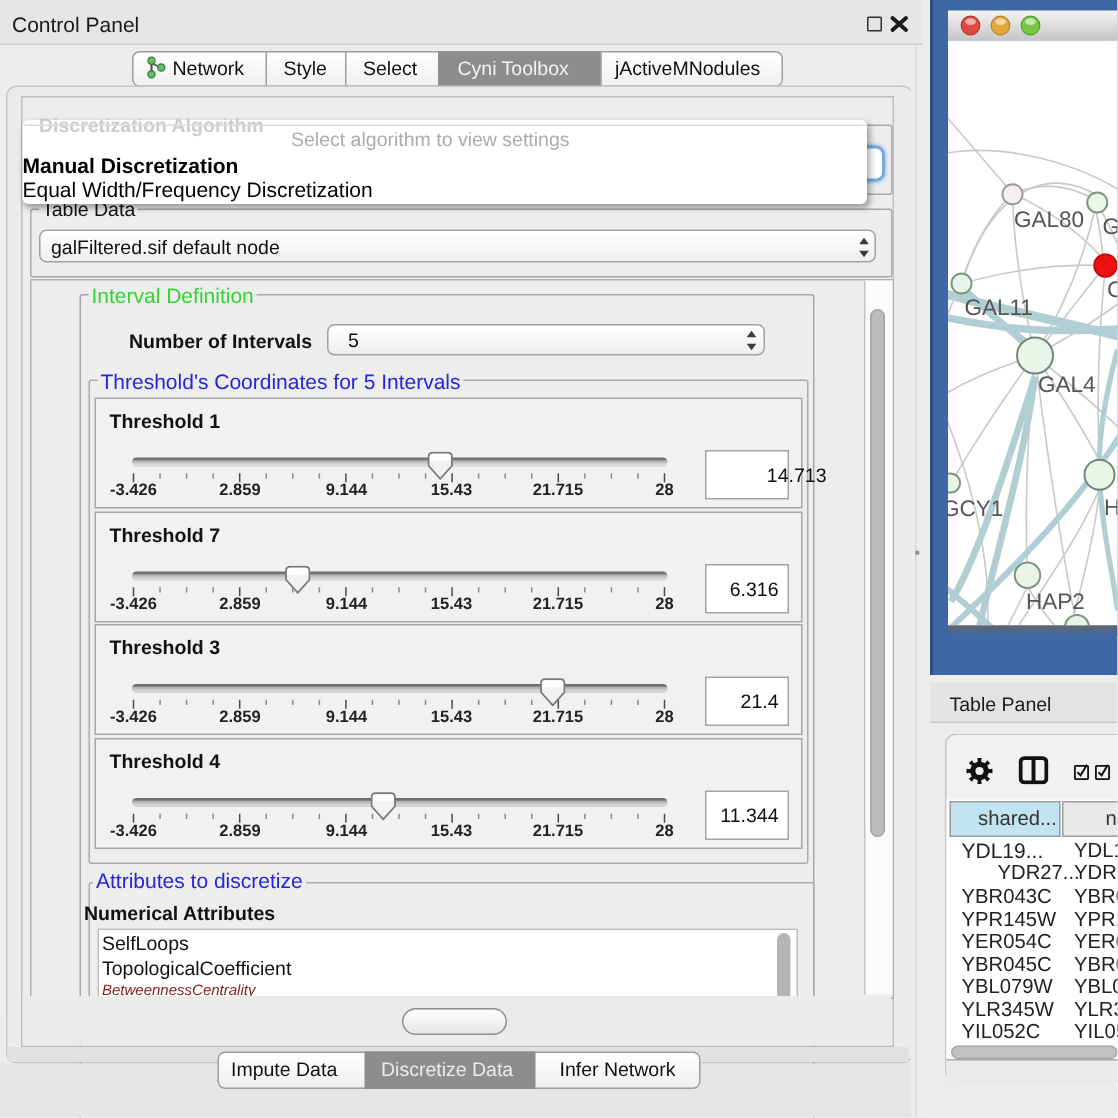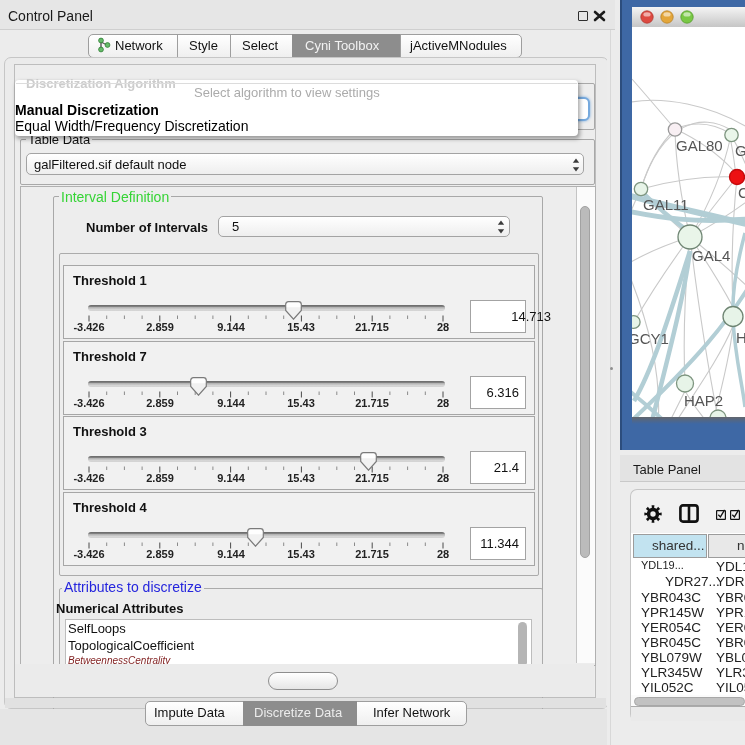--- a/index.html
+++ b/index.html
@@ -64,20 +64,21 @@
 
 <div class="txt" style="left:86px;top:220px;font-size:13px;font-weight:bold;color:#111;">Number of Intervals</div>
 <div class="abs" style="left:218px;top:216px;width:290px;height:19px;background:linear-gradient(#ffffff,#eeeeee);border:1px solid #a3a3a3;border-radius:5px;"></div>
 <div class="txt" style="left:232px;top:219px;font-size:13px;color:#111;">5</div>
 <svg class="abs" style="left:496px;top:220px;" width="10" height="14" viewBox="0 0 10 14">
 <path d="M5 0.5 L8.2 4.8 L1.8 4.8 Z" fill="#3a3a3a"></path>
       <path d="M5 13.5 L8.2 9.2 L1.8 9.2 Z" fill="#3a3a3a"></path>
 </svg>
 
 <div class="abs" style="left:59px;top:253px;width:478px;height:321px;border:1px solid #ababab;border-radius:2px;"></div>
+<div class="txt" style="left:65px;top:246px;font-size:14px;color:#2525dd;background:#ededed;padding:0 2px;">Threshold's Coordinates for 5 Intervals</div>
 
 <div class="abs" style="left:63px;top:265px;width:470px;height:72px;background:#f1f1f1;border:1px solid #a6a6a6;"></div>
 <div class="txt" style="left:73px;top:273px;font-size:13px;font-weight:bold;color:#111;">Threshold 1</div>
 <div class="abs" style="left:88px;top:304.5px;width:357px;height:6px;background:linear-gradient(180deg,#6f6f6f 0%,#6f6f6f 20%,#b3b3b3 40%,#dadada 80%,#d0d0d0 100%);border-radius:3px;"></div>
 <svg class="abs" style="left:86px;top:315px;" width="362" height="8" viewBox="0 0 362 8">
       <line x1="3.0" y1="0.5" x2="3.0" y2="6.5" stroke="#4a4a4a" stroke-width="1"></line>
       <line x1="20.7" y1="0.5" x2="20.7" y2="4" stroke="#8a8a8a" stroke-width="1"></line>
       <line x1="38.4" y1="0.5" x2="38.4" y2="4" stroke="#8a8a8a" stroke-width="1"></line>
       <line x1="56.1" y1="0.5" x2="56.1" y2="4" stroke="#8a8a8a" stroke-width="1"></line>
       <line x1="73.8" y1="0.5" x2="73.8" y2="6.5" stroke="#4a4a4a" stroke-width="1"></line>
@@ -345,21 +346,21 @@
 <path d="M2.3 5.8 L4.4 7.9 L8.6 0.8" stroke="#111" stroke-width="1.3" fill="none"></path>
 <rect x="14.6" y="1.6" width="8.8" height="8.8" rx="0.5" fill="none" stroke="#111" stroke-width="1.2"></rect>
 <path d="M16.3 5.8 L18.4 7.9 L22.6 0.8" stroke="#111" stroke-width="1.3" fill="none"></path>
 </svg>
 
 <div class="abs" style="left:631px;top:533px;width:114px;height:173px;background:#ffffff;"></div>
 <div class="abs" style="left:633px;top:534px;width:72px;height:22px;background:#c2e3f0;border:1px solid #9c9c9c;"></div>
 <div class="abs" style="left:708px;top:534px;width:40px;height:22px;background:#e8e8e8;border:1px solid #9c9c9c;"></div>
 <div class="txt" style="left:652px;top:538px;font-size:13.5px;color:#333;">shared...</div>
 <div class="txt" style="left:737px;top:538px;font-size:13.5px;color:#333;">name</div>
-<div class="txt" style="left:641px;top:559.4px;font-size:11px;color:#222;">YDL19...</div>
+<div class="txt" style="left:641px;top:559.4px;font-size:14px;color:#222;">YDL19...</div>
 <div class="txt" style="left:716px;top:559.4px;font-size:13.5px;color:#222;">YDL194W</div>
 <div class="txt" style="left:665px;top:574.4px;font-size:13.5px;color:#222;">YDR27...</div>
 <div class="txt" style="left:716px;top:574.4px;font-size:13.5px;color:#222;">YDR277C</div>
 <div class="txt" style="left:641px;top:589.5px;font-size:13.5px;color:#222;">YBR043C</div>
 <div class="txt" style="left:716px;top:589.5px;font-size:13.5px;color:#222;">YBR043C</div>
 <div class="txt" style="left:641px;top:604.5px;font-size:13.5px;color:#222;">YPR145W</div>
 <div class="txt" style="left:716px;top:604.5px;font-size:13.5px;color:#222;">YPR145W</div>
 <div class="txt" style="left:641px;top:619.6px;font-size:13.5px;color:#222;">YER054C</div>
 <div class="txt" style="left:716px;top:619.6px;font-size:13.5px;color:#222;">YER054C</div>
 <div class="txt" style="left:641px;top:634.6px;font-size:13.5px;color:#222;">YBR045C</div>

